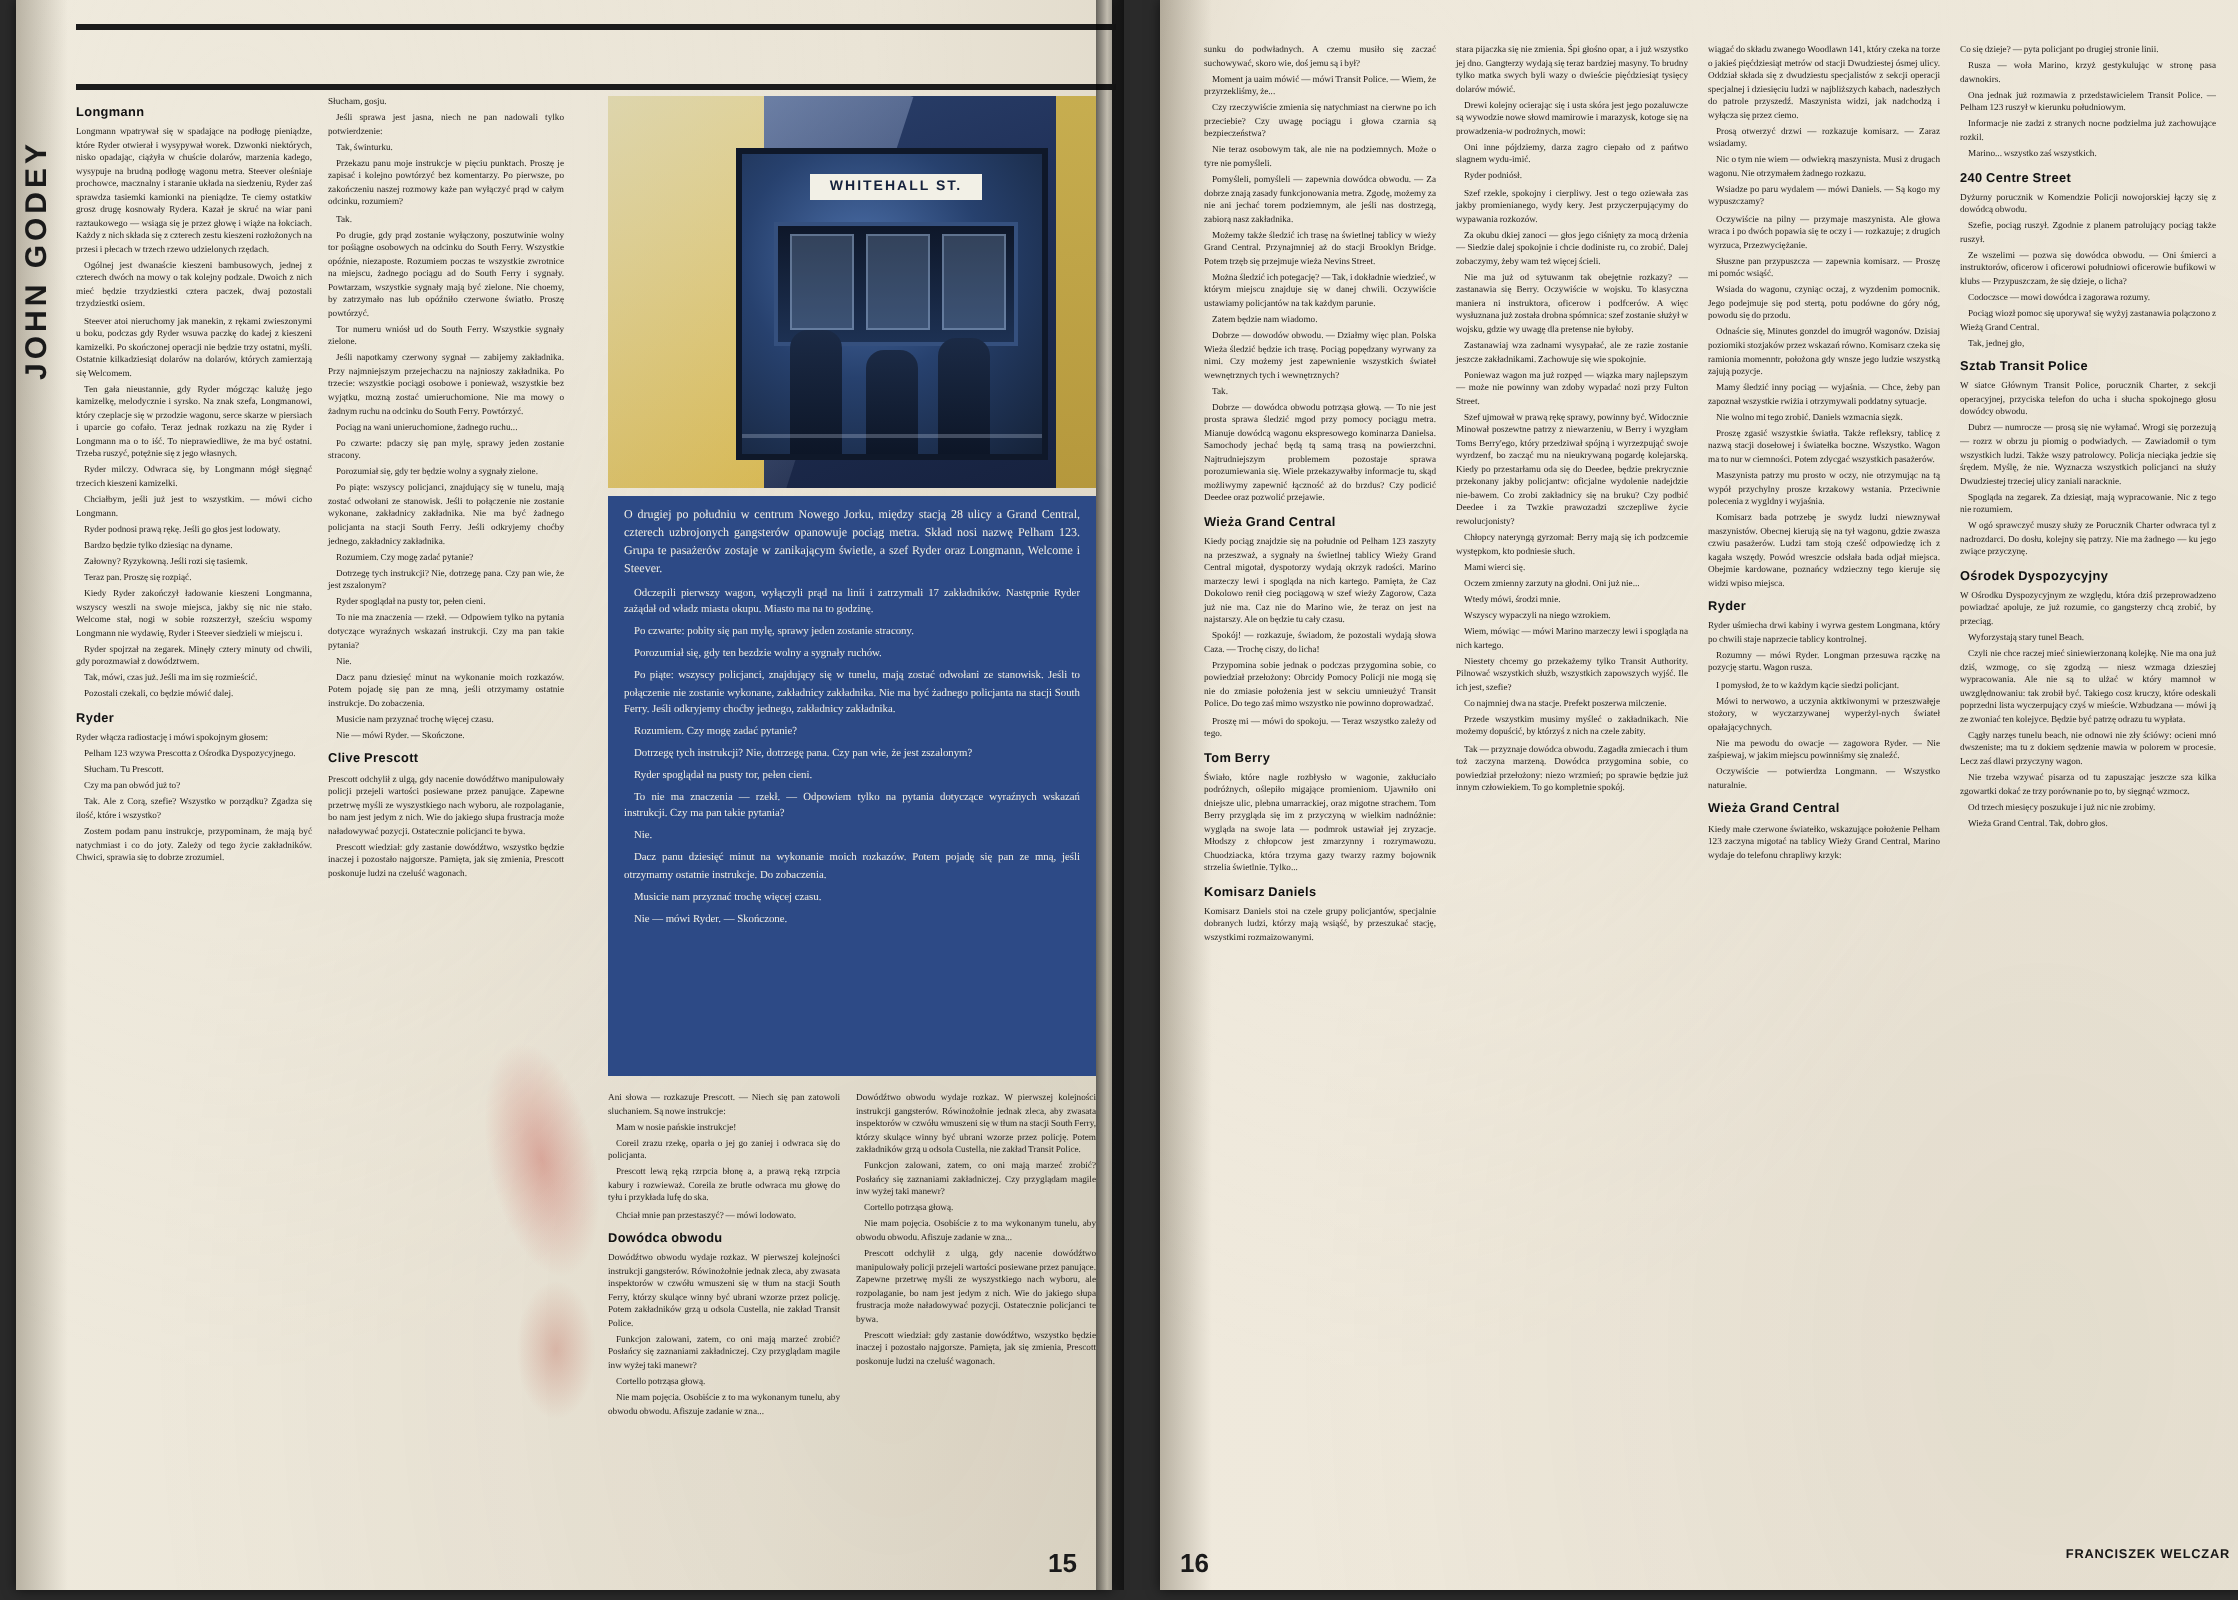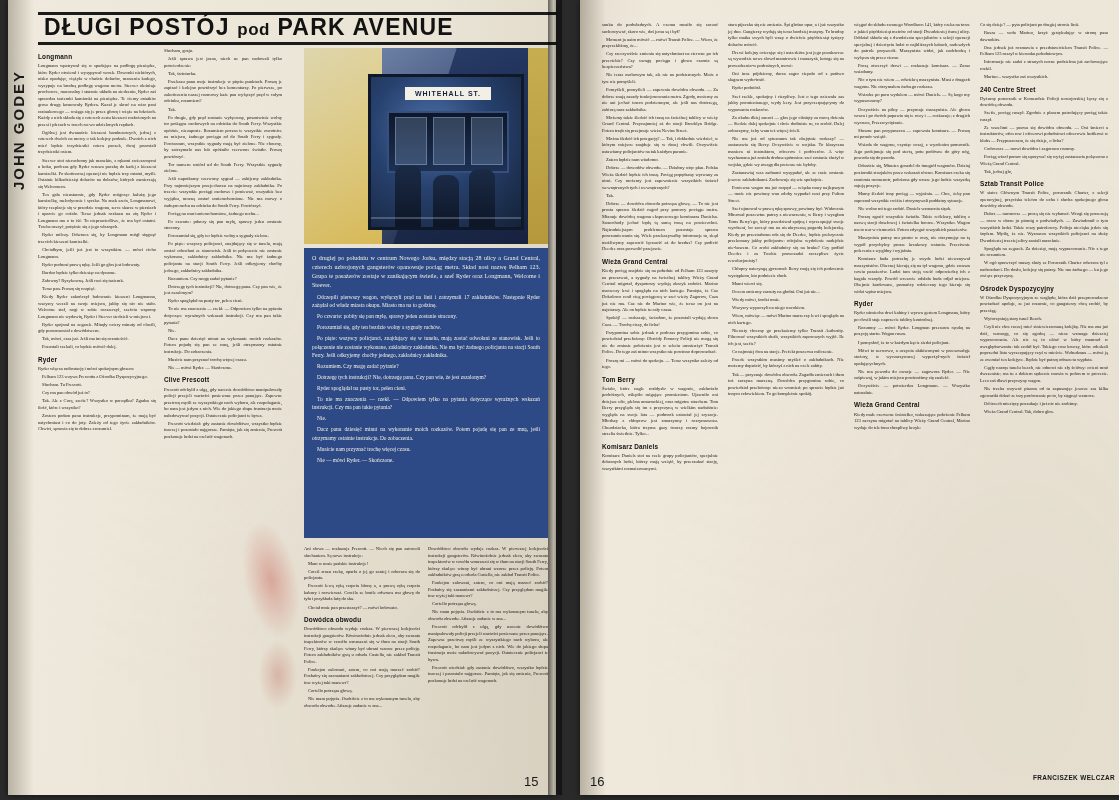--- a/index.html
+++ b/index.html
@@ -141,21 +141,21 @@
     font-size:5.4px;line-height:1.5;text-align:justify;
   }
   .introbox .lead{font-size:6px;}
   .introbox p{margin:0 0 3px 0;text-indent:5px;}
   .introbox p.noind{text-indent:0;}
 
   
   .pagenum{
     position:absolute;bottom:6px;
     font-family:"Liberation Sans", sans-serif;
-    font-weight:normal;font-size:13px;color:#1a1a1a;
+    font-weight:bold;font-size:13px;color:#1a1a1a;
   }
   .pn-left{left:516px;}
   .pn-right{left:570px;}
 
   
   .signature{
     position:absolute;right:16px;bottom:14px;
     font-family:"Liberation Sans", sans-serif;
     font-weight:bold;font-size:6.4px;letter-spacing:.4px;color:#161616;
   }
@@ -182,25 +182,20 @@
 
 <div class="page">
 
   <div class="sheet sheet-left">
     <div class="grain"></div>
     <div class="edge-dark" style="left:0"></div>
 
     <div class="masthead">
       <div class="mast-rule-top"></div>
       <div class="mast-rule-bot"></div>
-      <div class="mast-title">
-        <span>DŁUGI POSTÓJ</span>
-        <span class="small">pod</span>
-        <span>PARK AVENUE</span>
-      </div>
     </div>
 
     <div class="vauthor">JOHN GODEY</div>
 
     <div class="art">
       <div class="sky"></div>
       <div class="yellow"></div>
       <div class="yellow2"></div>
       <div class="beam"></div>
       <div class="car">

